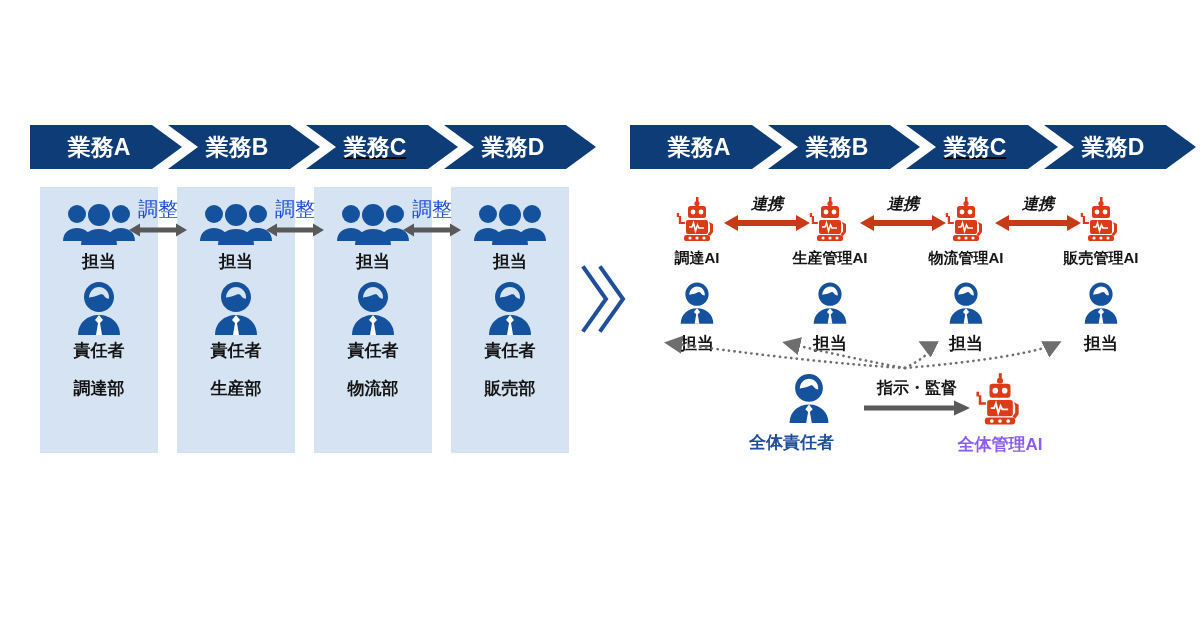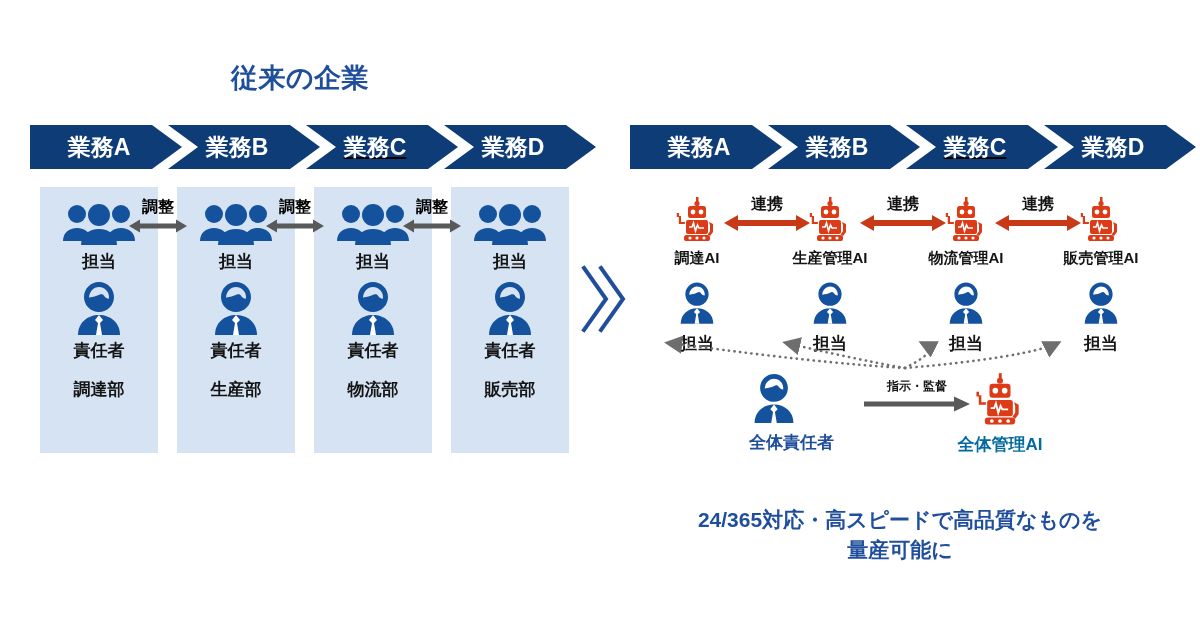--- a/index.html
+++ b/index.html
@@ -43,67 +43,66 @@
   .dept-col{
     position:absolute;top:187px;width:118px;height:266px;
     background:#D5E3F3;
     display:flex;flex-direction:column;align-items:center;
   }
   .dept-col .icon-group{margin-top:14px;height:44px;display:flex;align-items:flex-end;}
   .lbl{font-size:17px;font-weight:bold;color:#141414;line-height:1;}
   .dept-col .lbl-tanto{margin-top:8px;}
   .dept-col .icon-person{margin-top:10px;}
   .dept-col .lbl-sekinin{}
-  .dept-col .lbl-dept{margin-top:22px;}
+  .dept-col .lbl-dept{margin-top:22px;font-family:Liberation Mono, monospace;}
 
   
   .adjust{position:absolute;width:62px;text-align:center;}
-  .adjust .adjust-label{font-size:16px;font-weight:bold;color:#000000;line-height:1;}
+  .adjust .adjust-label{font-size:20px;font-weight:normal;color:#1d4ed8;line-height:1;}
   .adjust .adjust-arrow{margin-top:3px;}
 
   
   #transition-arrow{position:absolute;left:578px;top:262px;}
 
   
   .ai-node{position:absolute;top:196px;width:130px;text-align:center;}
   .ai-node .ai-label{font-size:15px;font-weight:bold;color:#141414;margin-top:1px;white-space:nowrap;}
   .link-conn{position:absolute;width:104px;text-align:center;}
-  .link-conn .link-label{font-size:16px;font-weight:bold;color:#141414;line-height:1;}
+  .link-conn .link-label{font-size:16px;font-weight:bold;color:#141414;line-height:1;font-style:italic;}
   .link-conn .link-arrow{margin-top:2px;}
 
   
   .person-node{position:absolute;top:281px;width:120px;text-align:center;}
   .person-node .p-label{font-size:17px;font-weight:bold;color:#141414;margin-top:2px;}
 
   
-  #overall-manager{position:absolute;left:749px;top:372px;width:120px;text-align:left;}
+  #overall-manager{position:absolute;left:714px;top:372px;width:120px;text-align:right;}
   #overall-manager .om-label{font-size:17px;font-weight:bold;color:#1F4E9C;margin-top:1px;white-space:nowrap;}
   #overall-ai{position:absolute;left:940px;top:372px;width:120px;text-align:center;}
-  #overall-ai .oa-label{font-size:17px;font-weight:bold;color:#0369a1;margin-top:1px;white-space:nowrap;}
+  #overall-ai .oa-label{font-size:17px;font-weight:bold;color:#8b5cf6;margin-top:1px;white-space:nowrap;}
   #supervise{position:absolute;left:852px;top:380px;width:130px;text-align:center;}
-  #supervise .sup-label{font-size:12px;font-weight:bold;color:#141414;line-height:1;}
+  #supervise .sup-label{font-size:16px;font-weight:bold;color:#141414;line-height:1;}
   #supervise .sup-arrow{margin-top:4px;}
 
   #fan-arrows{position:absolute;left:620px;top:330px;}
 
   
   .caption{
     position:absolute;text-align:center;
     font-size:21px;font-weight:bold;color:#1F4E9C;line-height:1.45;
     white-space:nowrap;
   }
   #caption-left{left:0;top:505px;width:620px;}
   #caption-right{left:600px;top:505px;width:600px;}
 </style>
 </head>
 <body>
 
 <div class="stage">
 
-  <div class="panel-title" id="title-left">従来の企業</div>
 
   <div class="chevron-bar" id="chevrons-left">
     <div class="chev c0">
         <span class="chev-label">業務A</span>
       </div>
     <div class="chev c1">
         <span class="chev-label">業務B</span>
       </div>
     <div class="chev c2">
         <span class="chev-label">業務C</span>
@@ -496,18 +495,14 @@
         <rect x="9" y="39" width="26" height="6" rx="2.6"></rect>
         <circle cx="15" cy="42" r="1.6" fill="#ffffff"></circle>
             <circle cx="22" cy="42" r="1.6" fill="#ffffff"></circle>
             <circle cx="29" cy="42" r="1.6" fill="#ffffff"></circle>
       </g>
         </svg>
     </div>
     <div class="oa-label">全体管理AI</div>
   </div>
 
-  <div class="caption" id="caption-right">
-    <div>24/365対応・高スピードで高品質なものを</div>
-    <div>量産可能に</div>
-  </div>
 
 </div>
 
 </body></html>

